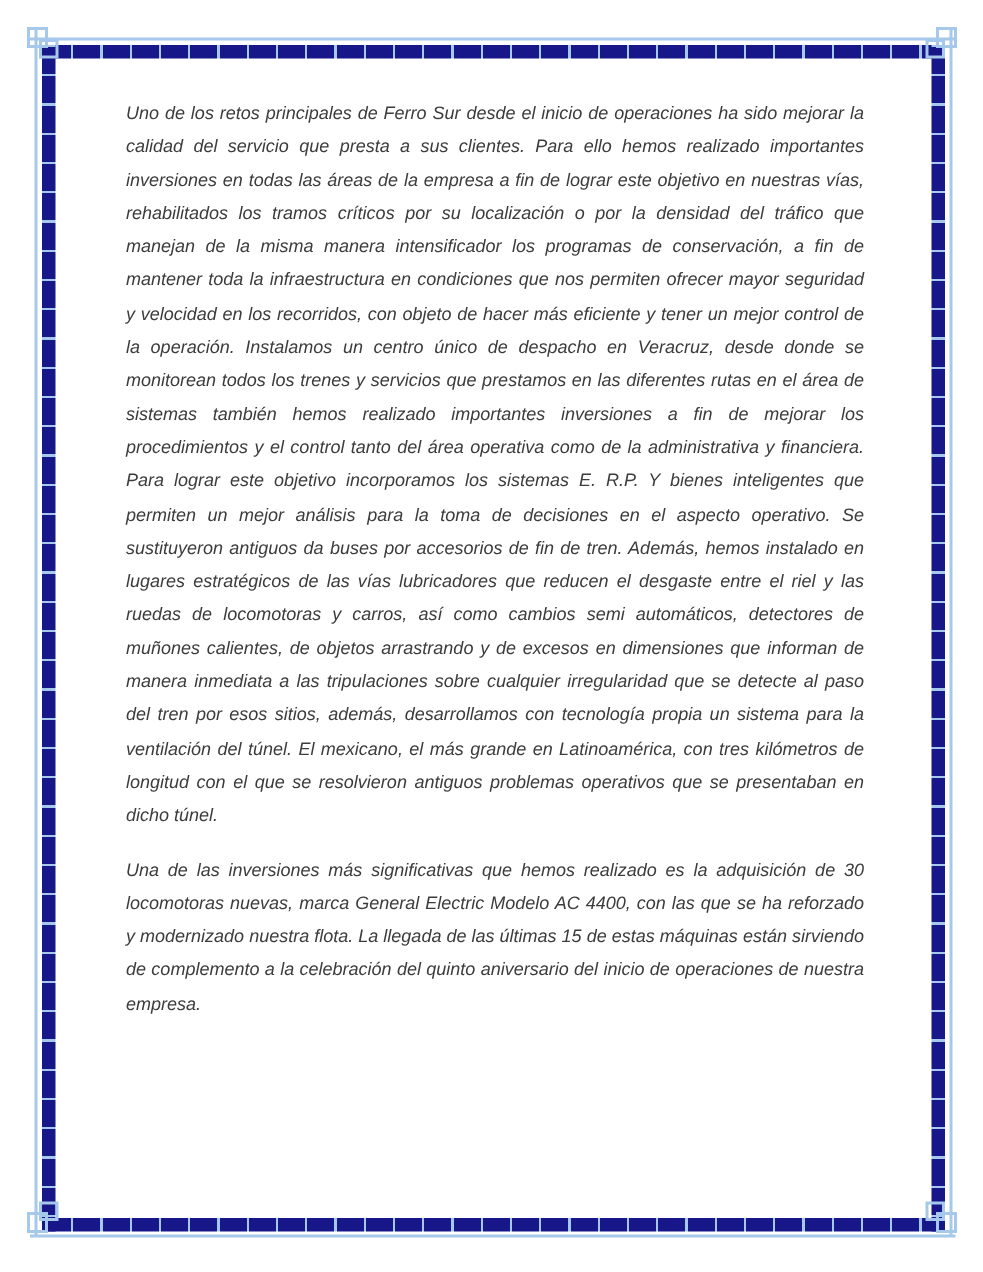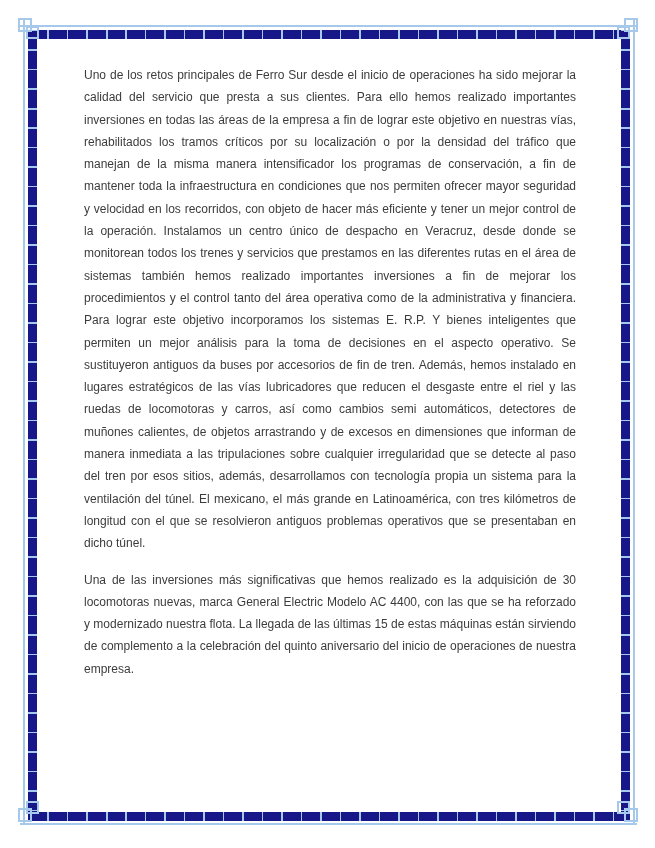--- a/index.html
+++ b/index.html
@@ -9,21 +9,21 @@
     --page-background:#ffffff;
   }
   *{box-sizing:border-box;margin:0;padding:0;}
   html,body{width:655px;height:848px;}
   body{
     background:var(--page-background);
     font-family:"Liberation Sans",sans-serif;
     position:relative;
     overflow:hidden;
   }
-  .page{position:absolute;inset:0;background:var(--page-background);}
+  .page{position:absolute;inset:0;background:var(--page-background);font-style:italic;}
 
   
   .frame{position:absolute;inset:0;pointer-events:none;}
 
   
   .rule{position:absolute;background:var(--border-light-blue);}
   .rule-top   {left:20px;right:18px;top:25px;height:2px;}
   .rule-bottom{left:20px;right:18px;top:823px;height:2px;}
   .rule-left  {top:20px;bottom:24px;left:23px;width:2px;}
   .rule-right {top:20px;bottom:24px;left:633px;width:2px;}

